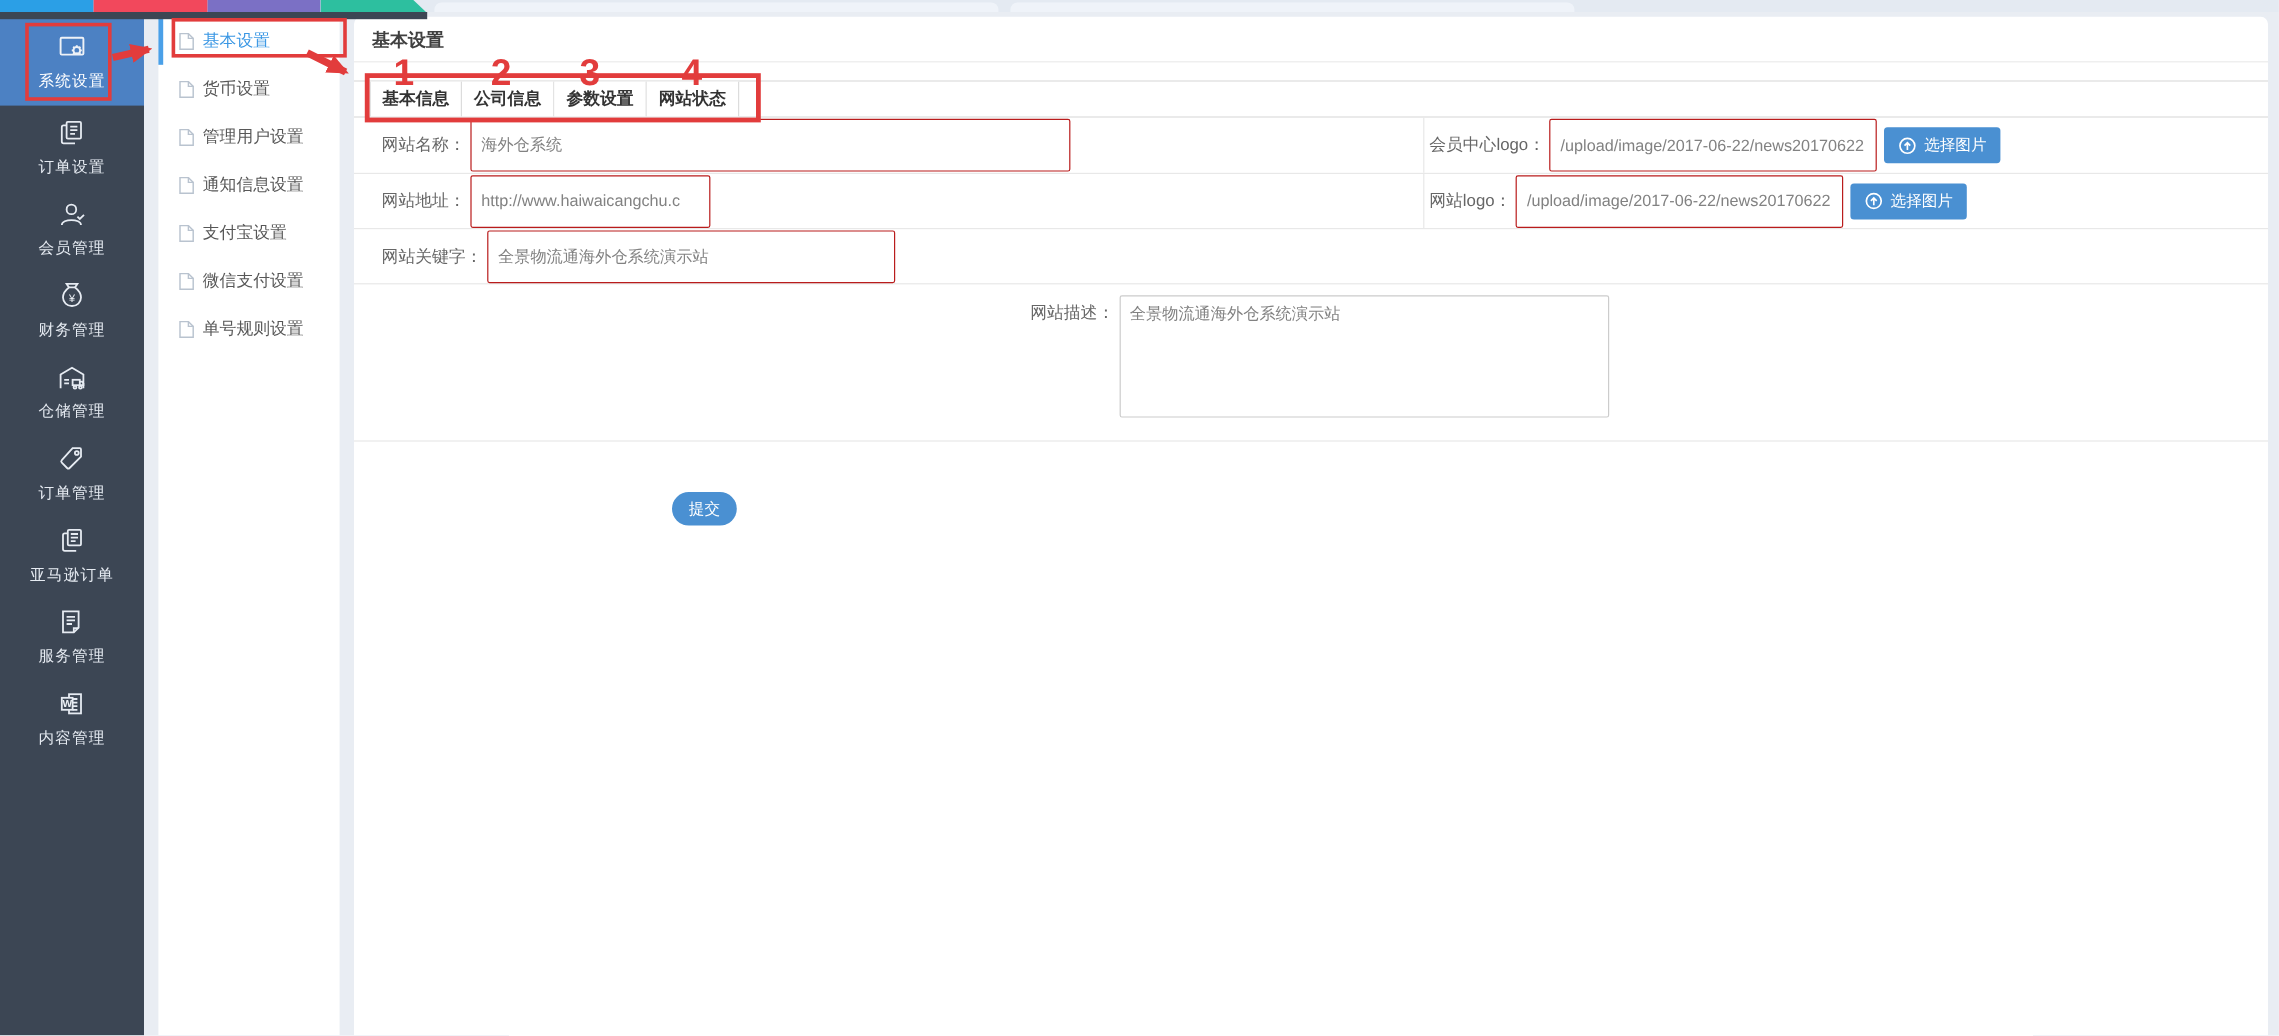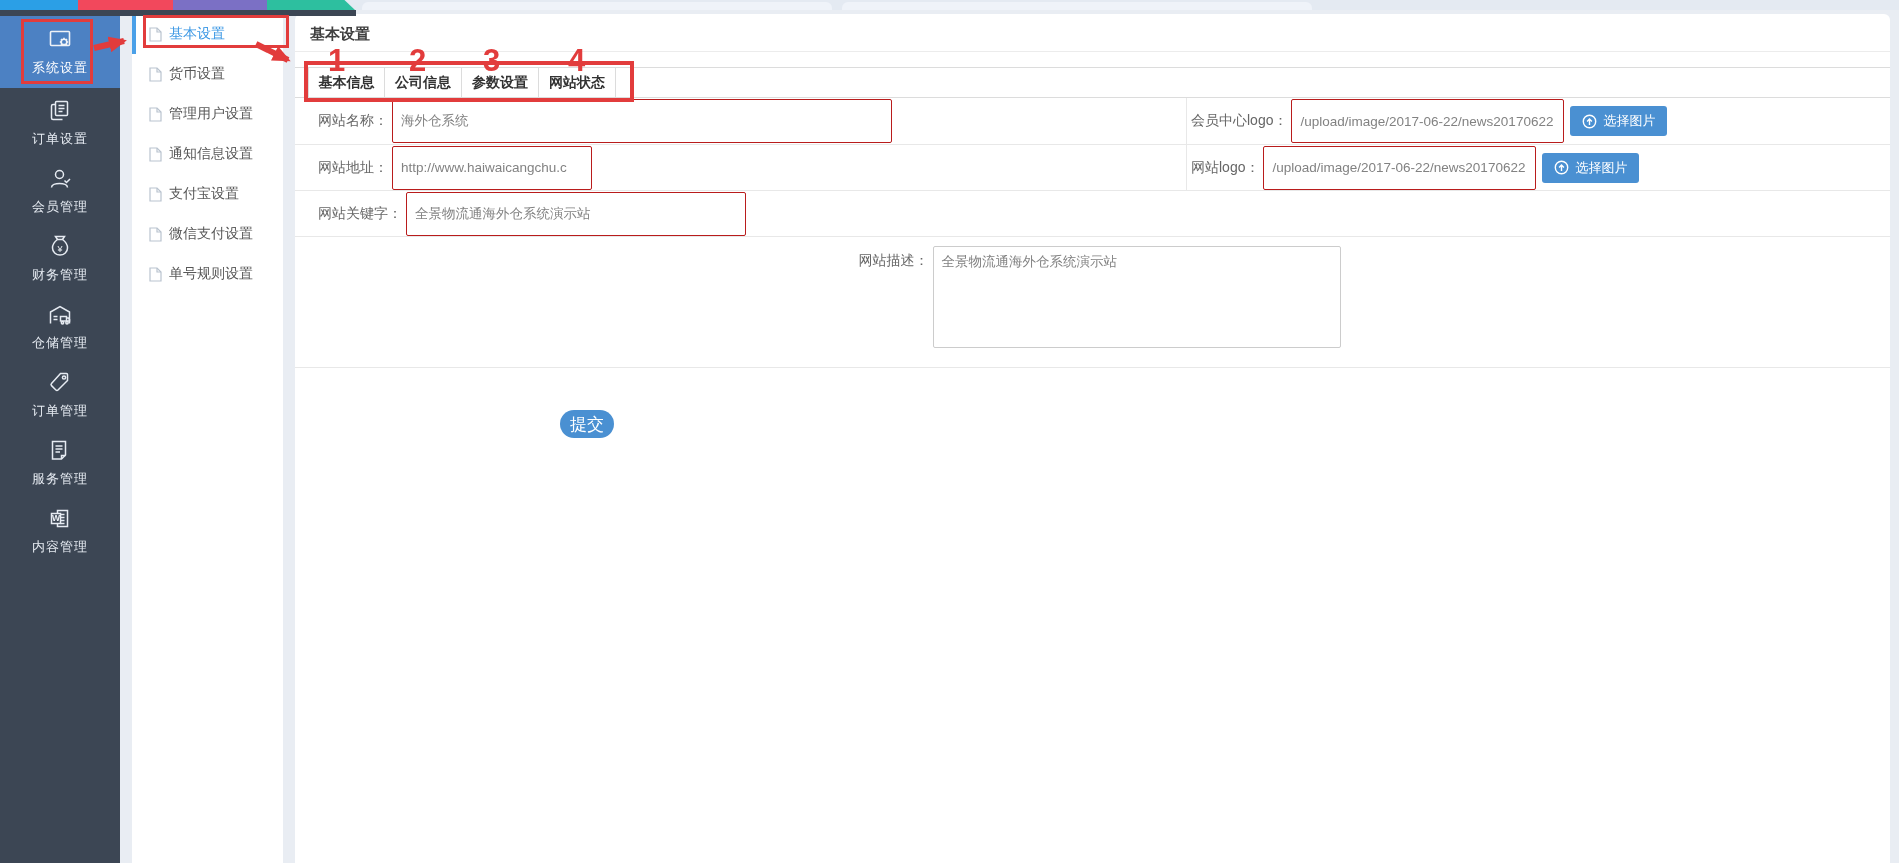--- a/index.html
+++ b/index.html
@@ -41,21 +41,21 @@
   .frow.h46 { height: 46px; }
   .fcell-left { flex: 0 0 843px; display: flex; align-items: center; padding-left: 23px; height: 100%; }
   .fcell-right { flex: 1; display: flex; align-items: center; padding-left: 4px; height: 100%; border-left: 1px solid #e8e8e8; margin-left: 48px; }
   .flabel { font-size: 14px; color: #666; white-space: nowrap; margin-right: 4px; }
   .finput { height: 44px; border: 1px solid #b91c1c; border-radius: 2px; padding: 0 8px; font-size: 13.5px; color: #828282; font-family: "Liberation Sans", sans-serif; outline: none; background: #fff; }
   .w500 { width: 500px; } .w200 { width: 200px; } .w340 { width: 340px; } .w273 { width: 273px; }
   .frow-desc { height: 131px; display: flex; align-items: flex-start; border-bottom: 1px solid #e8e8e8; padding-top: 9px; justify-content: center; }
   .frow-desc .flabel { margin-top: 6px; }
   .ftextarea { width: 408px; height: 102px; border: 1px solid #ccc; border-radius: 2px; padding: 6px 8px; font-size: 13.5px; color: #828282; font-family: "Liberation Sans", sans-serif; resize: none; outline: none; }
   .choose-btn { height: 30px; margin-left: 6px; padding: 0 12px; background: #4a90d2; color: #fff; font-size: 13px; border: none; border-radius: 3px; display: inline-flex; align-items: center; gap: 6px; cursor: pointer; font-family: "Liberation Sans", sans-serif; }
-  .submit-btn { display: block; margin: 42px 0 0 265px; width: 54px; height: 28px; background: #4a90d2; color: #fff; font-size: 17px; border: none; border-radius: 14px; cursor: pointer; font-family: Liberation Sans, sans-serif; }
+  .submit-btn { display: block; margin: 42px 0 0 265px; width: 54px; height: 28px; background: #4a90d2; color: #fff; font-size: 13px; border: none; border-radius: 14px; cursor: pointer; font-family: Liberation Sans, sans-serif; }
 
   
   .ann { position: absolute; z-index: 20; pointer-events: none; }
   .ann-box { border: 3px solid #e23c3c; }
   .ann-num { color: #e23c3c; font-size: 31px; font-weight: bold; line-height: 34px; }
   #ann-arrows { position: absolute; left: 0; top: 0; width: 1899px; height: 863px; z-index: 21; pointer-events: none; }
 </style>
 </head>
 <body>
 
@@ -134,20 +134,30 @@
     <div class="sb-item">
       <span class="sb-icon">
         <svg width="26" height="26" viewBox="0 0 26 26" fill="none" stroke="#e6ebf2" stroke-width="1.5">
           <path d="M13.5 3.5 h6 a1 1 0 0 1 1 1 v6 L11 20 a1.5 1.5 0 0 1 -2.1 0 L4.5 15.6 a1.5 1.5 0 0 1 0 -2.1 Z"></path>
           <circle cx="17" cy="7.5" r="1.6"></circle>
         </svg>
       </span>
       <span class="sb-label">订单管理</span>
     </div>
 
+    <div class="sb-item">
+      <span class="sb-icon">
+        <svg width="26" height="26" viewBox="0 0 26 26" fill="none" stroke="#e6ebf2" stroke-width="1.5">
+          <rect x="9.5" y="3.5" width="11" height="13" rx="1"></rect>
+          <path d="M12 7 h6 M12 10 h6 M12 13 h4"></path>
+          <path d="M9.5 6.5 H7 a1.5 1.5 0 0 0 -1.5 1.5 v11.5 a1.5 1.5 0 0 0 1.5 1.5 h9.5"></path>
+        </svg>
+      </span>
+      <span class="sb-label">亚马逊订单</span>
+    </div>
 
     <div class="sb-item">
       <span class="sb-icon">
         <svg width="26" height="26" viewBox="0 0 26 26" fill="none" stroke="#e6ebf2" stroke-width="1.5">
           <path d="M5.5 3.5 h13 v13.5 l-4 4 h-9 z"></path>
           <path d="M14.5 21 v-3.5 h4"></path>
           <path d="M8.5 8 h7 M8.5 11 h7 M8.5 14 h4.5"></path>
         </svg>
       </span>
       <span class="sb-label">服务管理</span>

